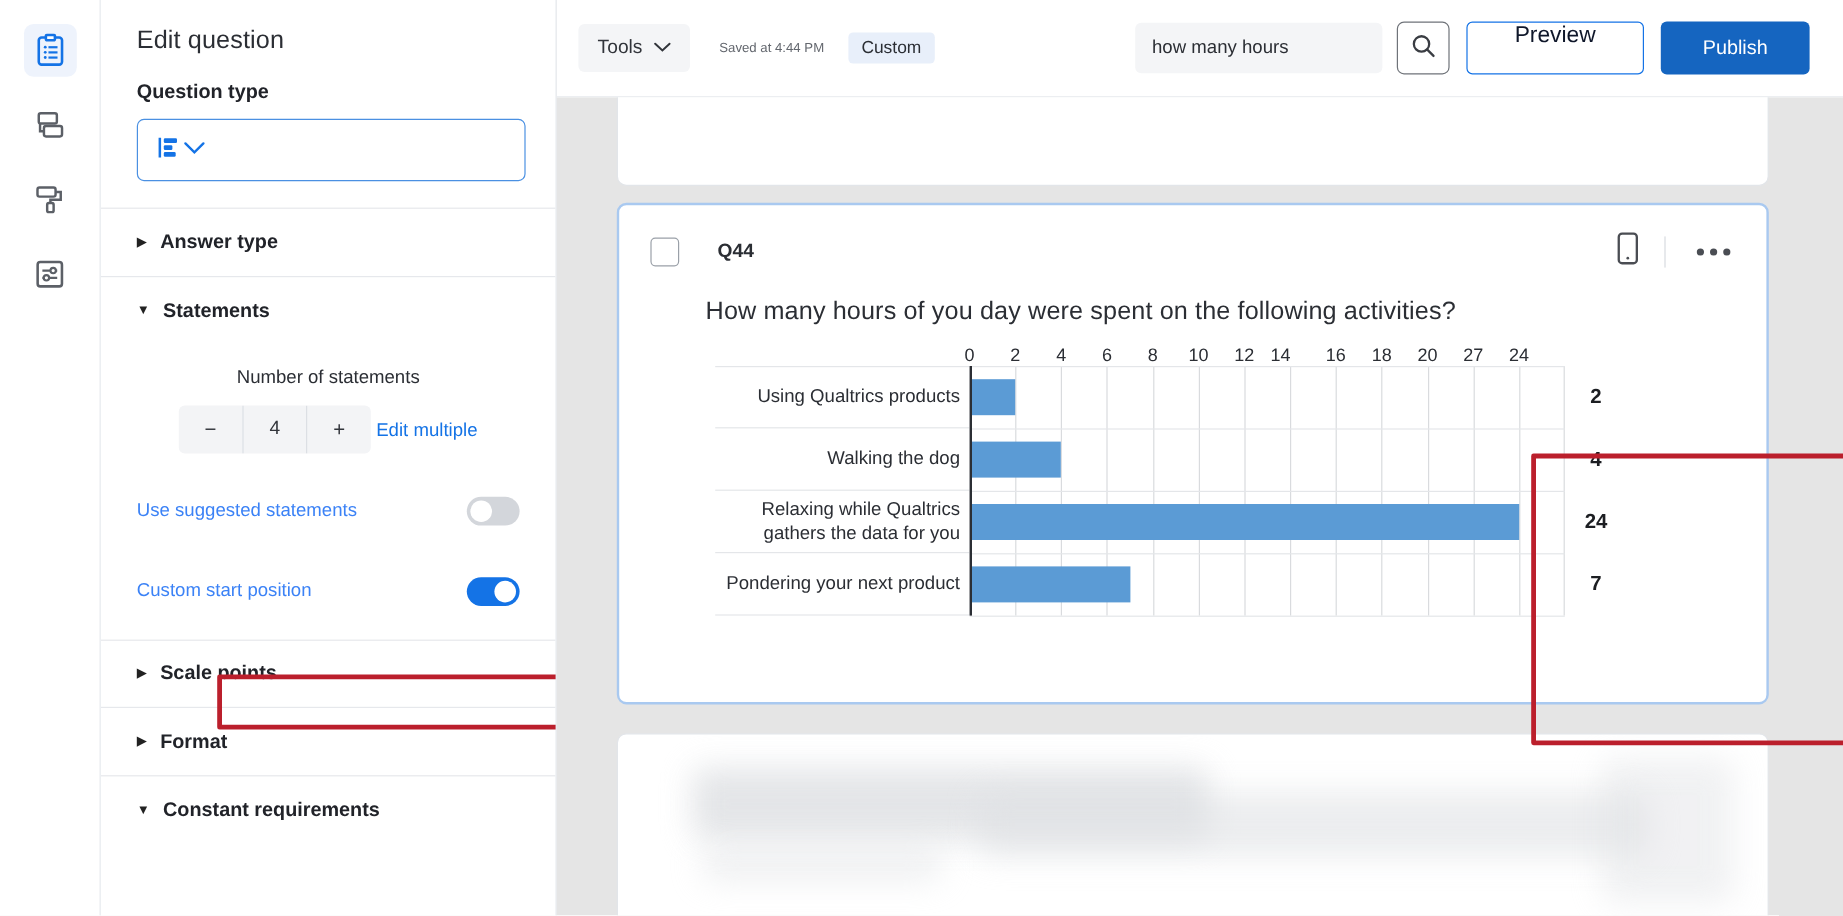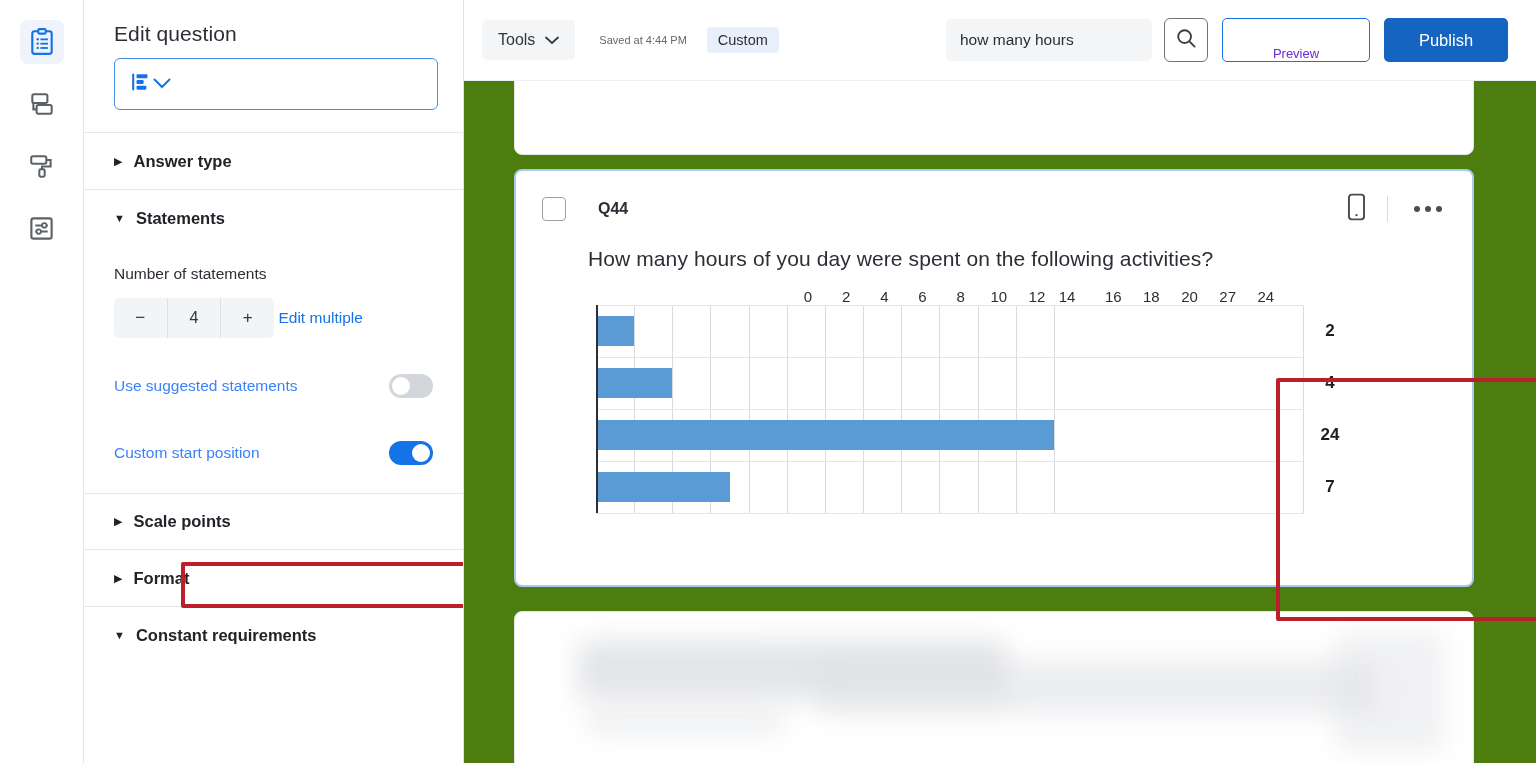--- a/index.html
+++ b/index.html
@@ -57,21 +57,21 @@
   .chev { color: #1473e6; }
   .ep-divider { border-top: 1px solid #e6e8ec; margin-top: 22px; }
 
   .accordion-row {
     display: flex; align-items: center; height: 57px; padding-left: 30px;
     border-bottom: 1px solid #e6e8ec; cursor: pointer;
   }
   .accordion-row .tri { margin-right: 11px; font-size: 11px; color: #222; line-height:1; }
   .accordion-row .acc-label { font-size: 16.5px; font-weight: bold; color: #212329; }
 
-  .stmt-body { padding: 0 30px 0 30px; }
+  .stmt-body { padding: 0 30px 0 30px; text-align: center; }
   .field-label { font-size: 15.5px; color: #2b2e34; margin-top: 18px; }
   .stepper {
     margin-top: 12px; display: inline-flex; height: 40px; width: 160px;
     border-radius: 5px; overflow: hidden; background: #f3f4f6;
   }
   .stepper > div {
     flex: 1; display: flex; align-items: center; justify-content: center;
     font-size: 17px; color: #32353b; cursor: pointer;
   }
   .stepper .sep { flex: 0 0 1px; background: #dcdfe4; cursor: default; }
@@ -119,30 +119,30 @@
     font-size: 15.5px; color: #2b2e34; padding: 0 14px;
     font-family: "Liberation Sans", sans-serif;
   }
   .search-btn {
     margin-left: 12px; width: 44px; height: 44px; border: 1px solid #6f7379;
     border-radius: 6px; background: #fff; display: flex; align-items: center; justify-content: center;
     cursor: pointer;
   }
   .btn-preview {
     margin-left: 14px; height: 44px; min-width: 148px; border: 1px solid #1473e6;
-    border-radius: 5px; background: #fff; color: #6d28d9; font-size: 13px;
-    display: flex; align-items: flex-end; justify-content: center; cursor: pointer;
+    border-radius: 5px; background: #fff; color: #0f172a; font-size: 19px;
+    display: flex; align-items: flex-start; justify-content: center; cursor: pointer;
   }
   .btn-publish {
     margin-left: 14px; height: 44px; min-width: 124px; border-radius: 5px;
     background: #1565c0; color: #fff; font-size: 16.5px;
     display: flex; align-items: center; justify-content: center; cursor: pointer;
   }
 
-  .canvas { position: absolute; top: 81px; left: 0; right: 0; bottom: 0; background: #4d7c0f; }
+  .canvas { position: absolute; top: 81px; left: 0; right: 0; bottom: 0; background: #e5e5e5; }
 
   .q-card {
     position: absolute; background: #fff; border: 1px solid #e2e5e9; border-radius: 8px;
   }
   #card-prev { left: 50px; top: -16px; width: 960px; height: 90px; }
   #card-main { left: 50px; top: 88px; width: 960px; height: 418px; border: 2px solid #a9c9f0; }
   #card-next { left: 50px; top: 530px; width: 960px; height: 160px; overflow: hidden; }
 
   .card-head { display: flex; align-items: center; padding: 22px 24px 0 26px; }
   .q-checkbox {
@@ -250,20 +250,21 @@
           <circle cx="9.5" cy="14.7" r="2" fill="#fff" stroke="#5c6067" stroke-width="1.6"></circle>
         </svg>
       </span>
     </div>
   </div>
 
   <div class="edit-panel">
 
     <div class="ep-title">Edit question</div>
 
+    <div class="ep-section-label">Question type</div>
 
     <div class="qtype-select">
       <span>
         <svg width="22" height="22" viewBox="0 0 20 20" fill="none">
           <path d="M2 2.5v15" stroke="#1473e6" stroke-width="1.9"></path>
           <rect x="5" y="3" width="10" height="3.6" rx="1" fill="#1473e6"></rect>
           <rect x="5" y="8.2" width="6.5" height="3.6" rx="1" fill="#1473e6"></rect>
           <rect x="5" y="13.4" width="9" height="3.6" rx="1" fill="#1473e6"></rect>
         </svg>
       </span>
@@ -414,20 +415,26 @@
                 <span style="left: 305.231px;">16</span>
                 <span style="left: 343.385px;">18</span>
                 <span style="left: 381.538px;">20</span>
                 <span style="left: 419.692px;">27</span>
                 <span style="left: 457.846px;">24</span>
               </div>
             <div style="flex:0 0 52px"></div>
           </div>
 
           <div class="plot-row">
+            <div class="labels-col" id="labels-col">
+                <div class="lbl-cell first">Using Qualtrics products</div>
+                <div class="lbl-cell">Walking the dog</div>
+                <div class="lbl-cell">Relaxing while Qualtrics gathers the data for you</div>
+                <div class="lbl-cell">Pondering your next product</div>
+              </div>
             <div class="plot-col" id="plot-col" style="height: 208px;">
                 <div class="grid-v" style="left: 0px;"></div>
                 <div class="grid-v" style="left: 38.1538px;"></div>
                 <div class="grid-v" style="left: 76.3077px;"></div>
                 <div class="grid-v" style="left: 114.462px;"></div>
                 <div class="grid-v" style="left: 152.615px;"></div>
                 <div class="grid-v" style="left: 190.769px;"></div>
                 <div class="grid-v" style="left: 228.923px;"></div>
                 <div class="grid-v" style="left: 267.077px;"></div>
                 <div class="grid-v" style="left: 305.231px;"></div>

